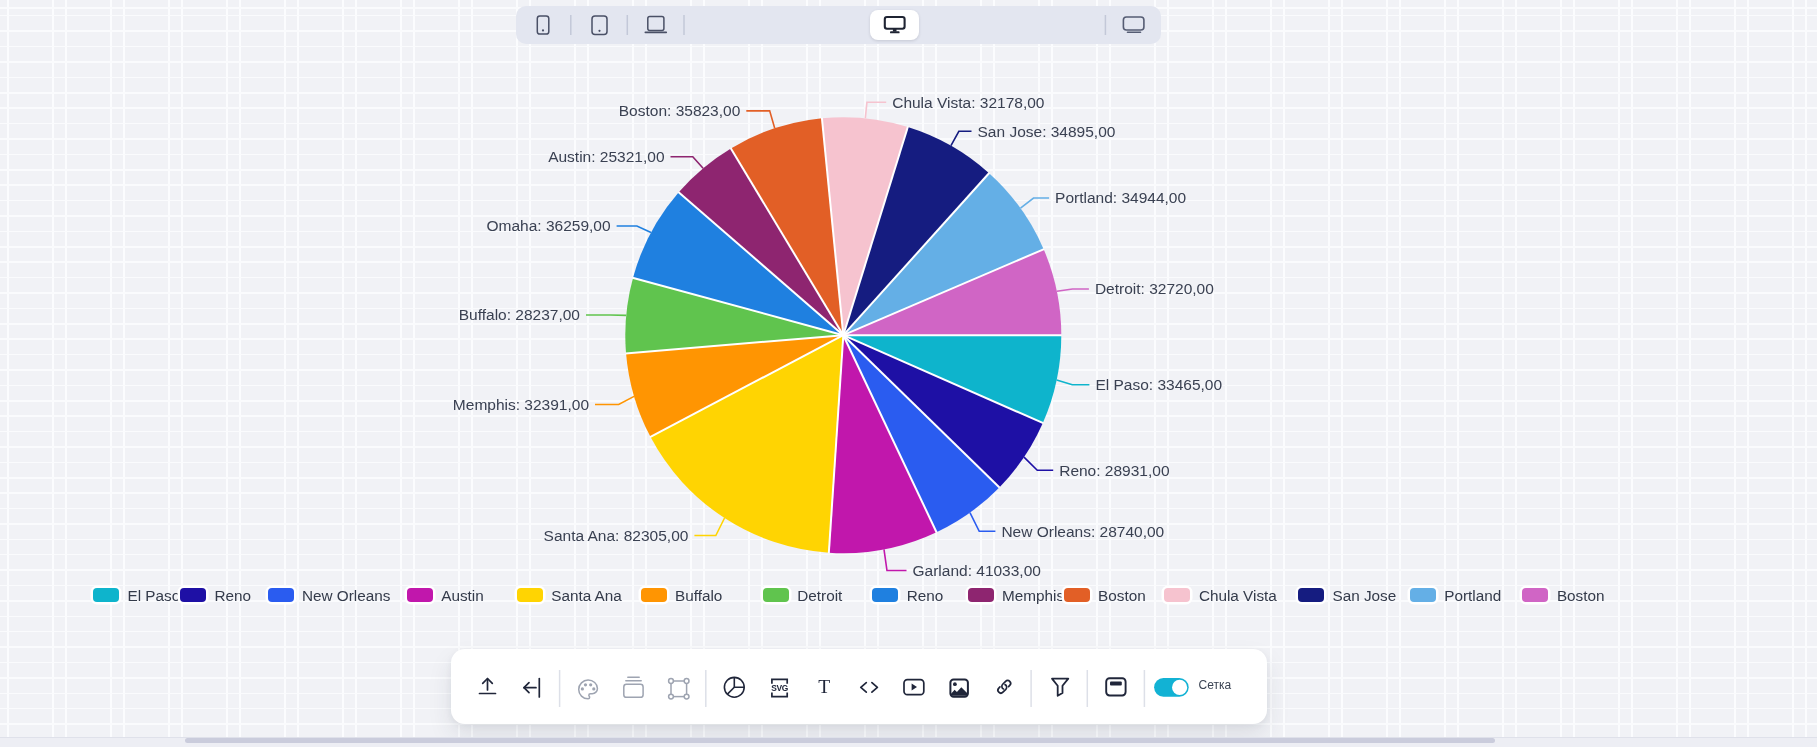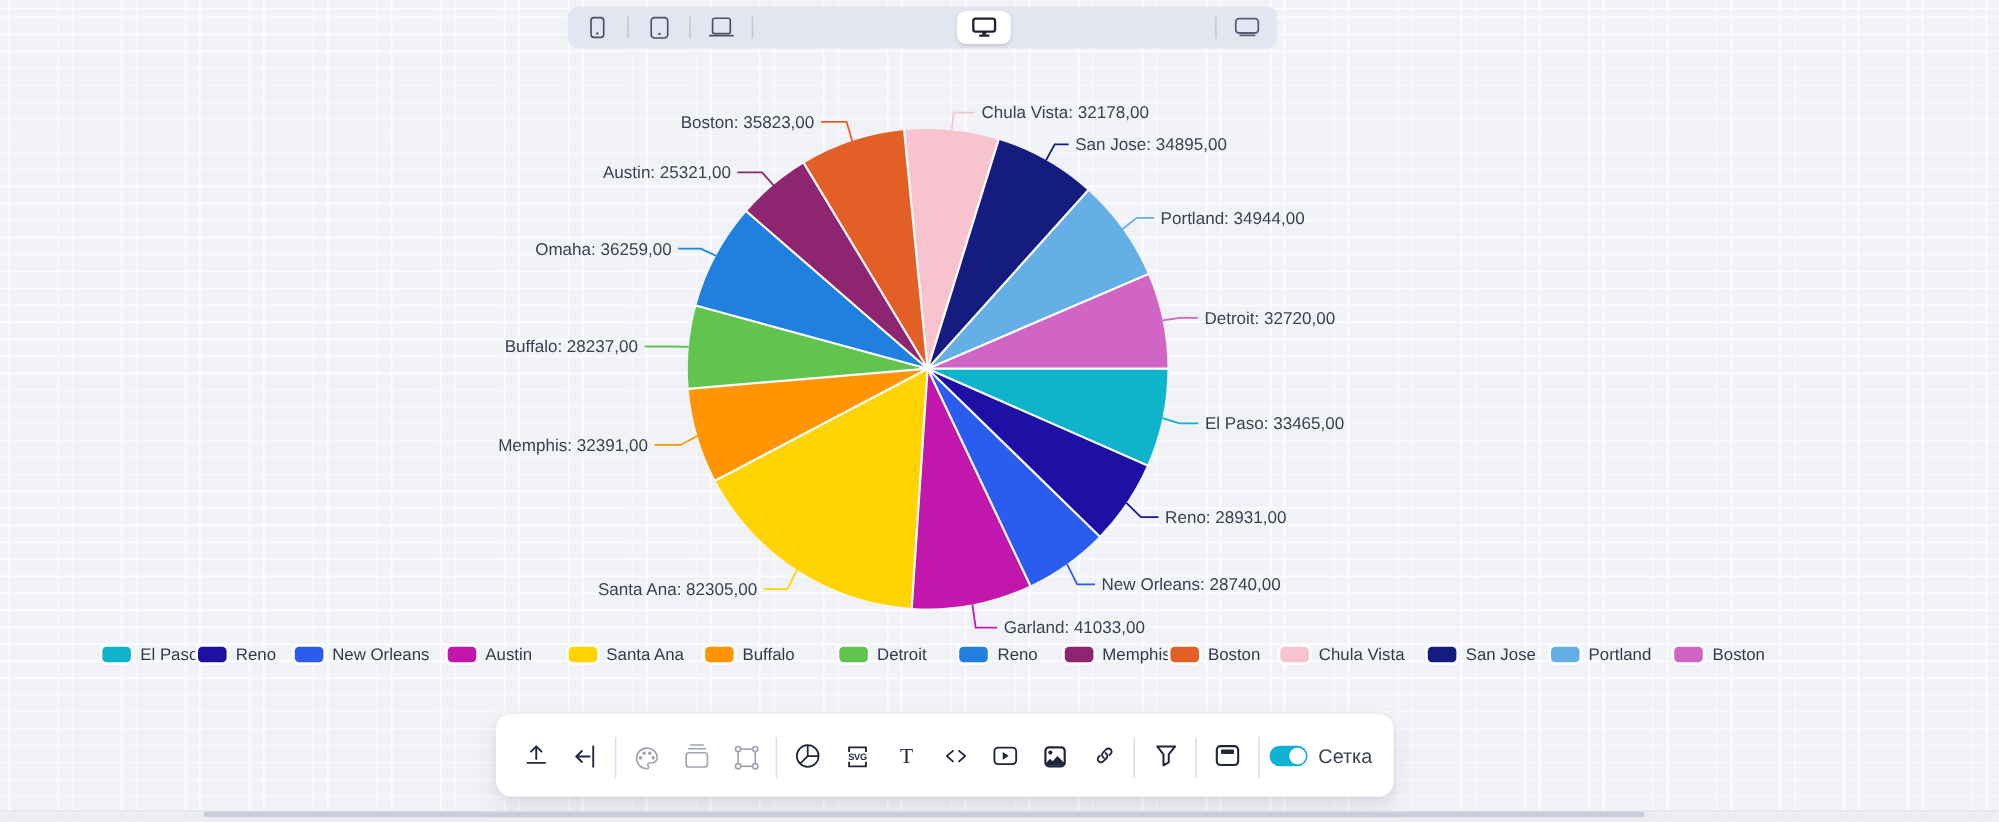--- a/index.html
+++ b/index.html
@@ -27,21 +27,21 @@
     width:26px; height:14px; border-radius:4px; display:inline-block;
     box-shadow:0 0 0 2.5px #FFFFFF; margin-right:8.5px;
   }
   .lt { font-size:15.3px; color:#333A4A; line-height:15px; }
   .bottb {
     position:absolute; left:451px; top:649px; width:816px; height:74.5px;
     background:#FFFFFF; border-radius:14px;
     box-shadow:0 12px 24px rgba(40,45,65,0.10), 0 2px 6px rgba(40,45,65,0.06);
   }
   .setka {
-    position:absolute; left:1198.5px; top:677.5px; font-size:18px; color:#3A4353;
+    position:absolute; left:1198.5px; top:677.5px; font-size:12px; color:#3A4353;
   }
   .scrolltrack {
     position:absolute; left:0; top:737px; width:1817px; height:10px;
     background:#EDEEF4; border-top:1px solid #DFE1EA;
   }
   .scrollthumb {
     position:absolute; left:185px; top:737.6px; width:1310px; height:5.6px;
     border-radius:2.8px; background:#CACCDC;
   }
 </style>

